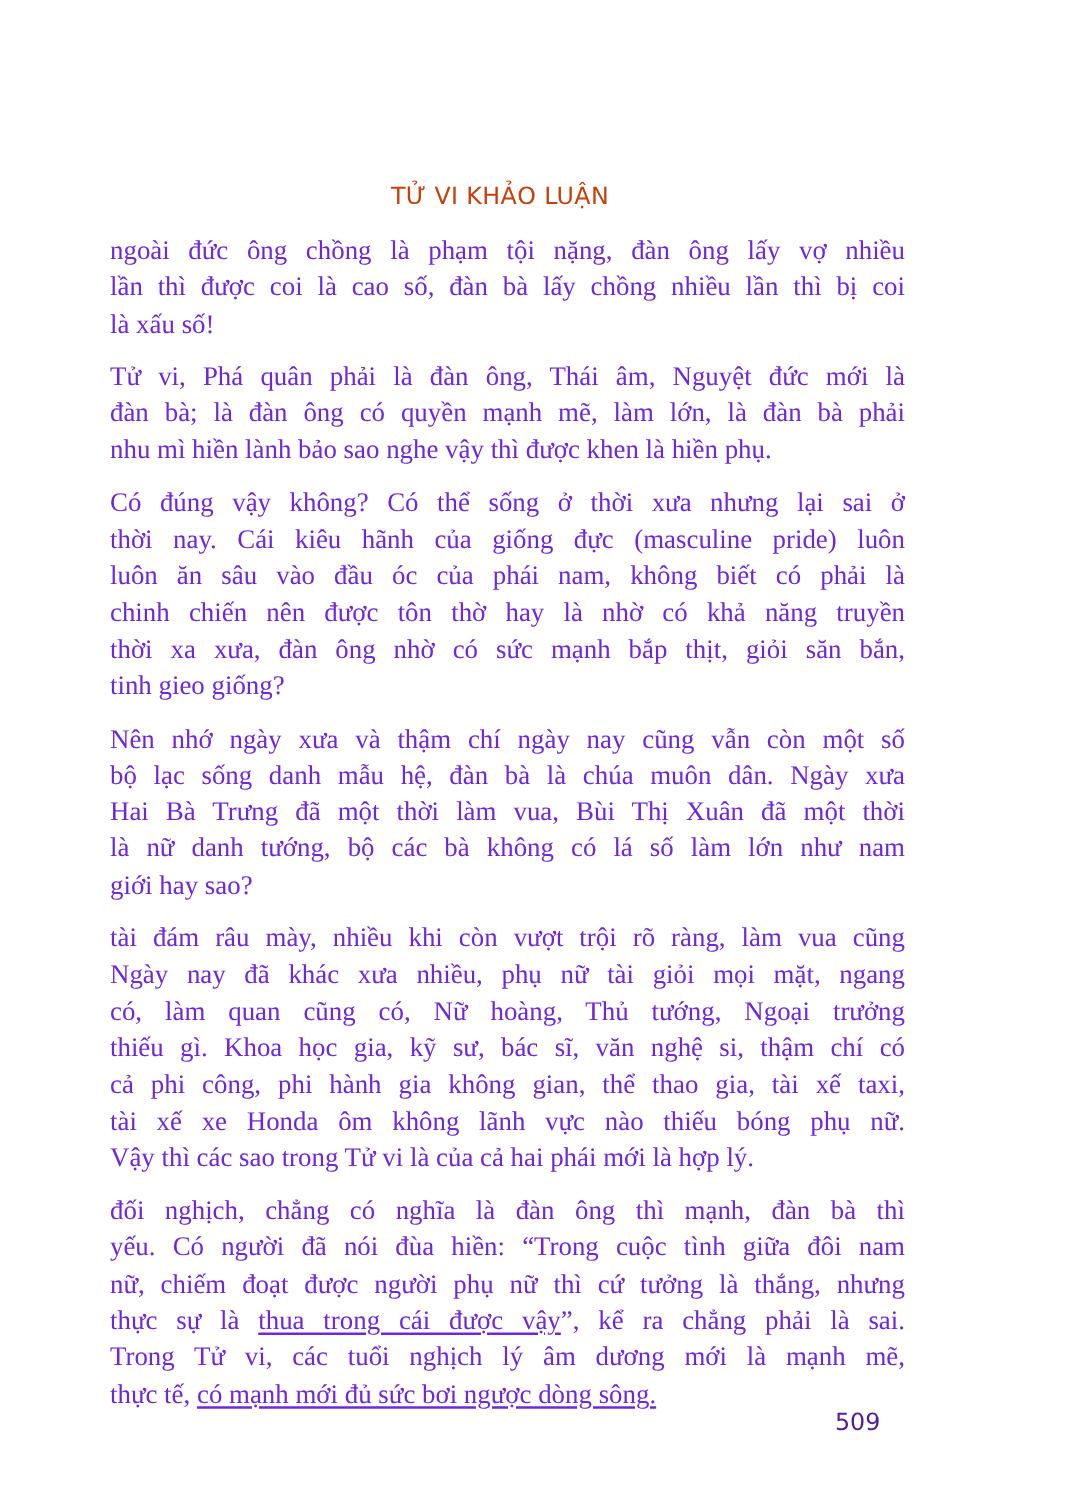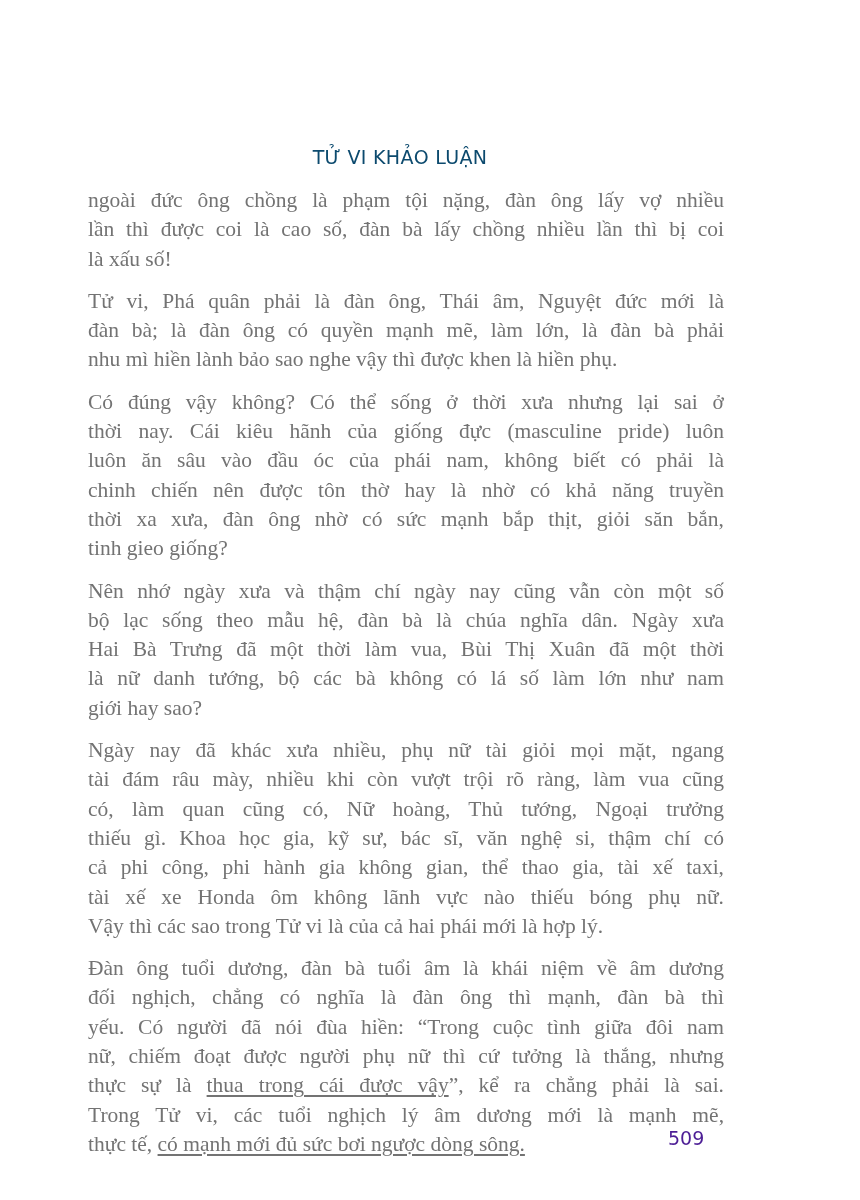--- a/index.html
+++ b/index.html
@@ -5,30 +5,30 @@
     html, body { margin: 0; padding: 0; }
     body {
       width: 860px; height: 1200px; background: #ffffff; color: #1a1a1a;
       position: relative; overflow: hidden;
       font-family: "Liberation Serif", "DejaVu Serif", serif;
     }
     .page { position: absolute; left: 0; top: 0; width: 860px; height: 1200px; }
     .running-head {
       position: absolute; top: 146px; left: 0; width: 800px; text-align: center;
       font-family: "DejaVu Sans", "Liberation Sans", sans-serif;
-      font-size: 19px; letter-spacing: 0.3px; color: #0c4a6e;
+      font-size: 19px; letter-spacing: 0.3px; color: #c2410c;
     }
     .body-text {
       position: absolute; left: 88px; top: 186px; width: 636px;
     }
     .para { margin: 0 0 13px 0; }
     .line {
       display: block; font-size: 21.5px; line-height: 29.3px; height: 29.3px;
       white-space: nowrap; text-align: justify; text-align-last: justify;
-      color: #737373;
+      color: #6d28d9;
     }
     .line.last { text-align-last: left; }
     .ul { text-decoration: underline; text-decoration-thickness: 2px; text-underline-offset: 3px; }
     .page-number {
       position: absolute; left: 668px; top: 1127px;
       font-family: "DejaVu Sans", "Liberation Sans", sans-serif;
       font-size: 19px; color: #4c1d95;
     }
   </style>
 </head>
@@ -55,38 +55,37 @@
       <span class="line">Có đúng vậy không? Có thể sống ở thời xưa nhưng lại sai ở</span>
       <span class="line">thời nay. Cái kiêu hãnh của giống đực (masculine pride) luôn</span>
       <span class="line">luôn ăn sâu vào đầu óc của phái nam, không biết có phải là</span>
       <span class="line">chinh chiến nên được tôn thờ hay là nhờ có khả năng truyền</span>
       <span class="line">thời xa xưa, đàn ông nhờ có sức mạnh bắp thịt, giỏi săn bắn,</span>
       <span class="line last">tinh gieo giống?</span>
     </p>
 
     <p class="para">
       <span class="line">Nên nhớ ngày xưa và thậm chí ngày nay cũng vẫn còn một số</span>
-      <span class="line">bộ lạc sống theo mẫu hệ, đàn bà là chúa nghĩa dân. Ngày xưa</span>
+      <span class="line">bộ lạc sống danh mẫu hệ, đàn bà là chúa muôn dân. Ngày xưa</span>
       <span class="line">Hai Bà Trưng đã một thời làm vua, Bùi Thị Xuân đã một thời</span>
       <span class="line">là nữ danh tướng, bộ các bà không có lá số làm lớn như nam</span>
       <span class="line last">giới hay sao?</span>
     </p>
 
     <p class="para">
+      <span class="line">tài đám râu mày, nhiều khi còn vượt trội rõ ràng, làm vua cũng</span>
       <span class="line">Ngày nay đã khác xưa nhiều, phụ nữ tài giỏi mọi mặt, ngang</span>
-      <span class="line">tài đám râu mày, nhiều khi còn vượt trội rõ ràng, làm vua cũng</span>
       <span class="line">có, làm quan cũng có, Nữ hoàng, Thủ tướng, Ngoại trưởng</span>
       <span class="line">thiếu gì. Khoa học gia, kỹ sư, bác sĩ, văn nghệ si, thậm chí có</span>
       <span class="line">cả phi công, phi hành gia không gian, thể thao gia, tài xế taxi,</span>
       <span class="line">tài xế xe Honda ôm không lãnh vực nào thiếu bóng phụ nữ.</span>
       <span class="line last">Vậy thì các sao trong Tử vi là của cả hai phái mới là hợp lý.</span>
     </p>
 
     <p class="para">
-      <span class="line">Đàn ông tuổi dương, đàn bà tuổi âm là khái niệm về âm dương</span>
       <span class="line">đối nghịch, chẳng có nghĩa là đàn ông thì mạnh, đàn bà thì</span>
       <span class="line">yếu. Có người đã nói đùa hiền: “Trong cuộc tình giữa đôi nam</span>
       <span class="line">nữ, chiếm đoạt được người phụ nữ thì cứ tưởng là thắng, nhưng</span>
       <span class="line"><span>thực sự là </span><span class="ul">thua trong cái được vậy</span><span>”, kể ra chẳng phải là sai.</span></span>
       <span class="line">Trong Tử vi, các tuổi nghịch lý âm dương mới là mạnh mẽ,</span>
       <span class="line last"><span>thực tế, </span><span class="ul">có mạnh mới đủ sức bơi ngược dòng sông.</span></span>
     </p>
 
   </div>
 

